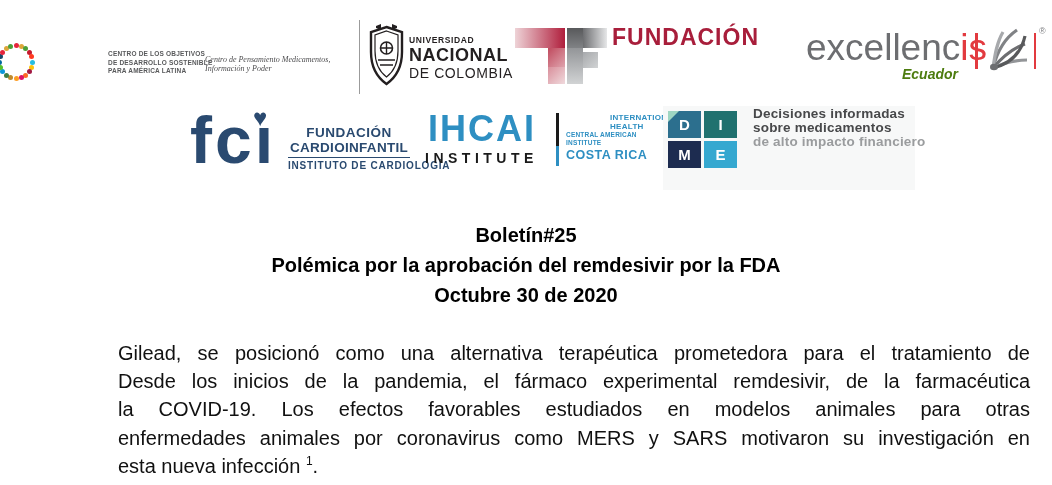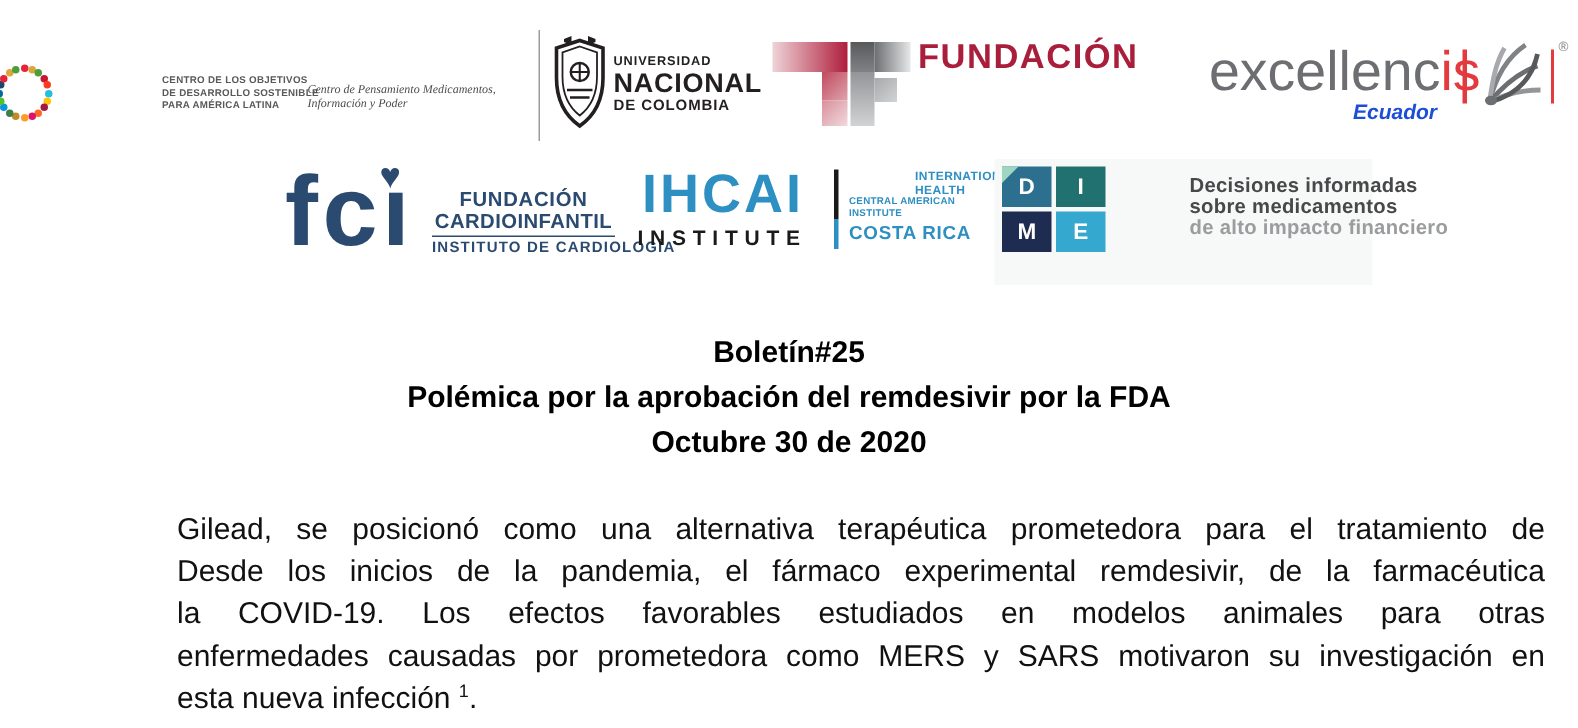--- a/index.html
+++ b/index.html
@@ -16,21 +16,21 @@
   #cods-word { left:30px; top:42px; font-size:31px; letter-spacing:1px; color:#404041; font-weight:600; }
   #cods-tagline { left:108px; top:50px; font-size:6.5px; line-height:8.6px; color:#58595b; letter-spacing:.2px; font-weight:700; }
   #cpmip { left:205px; top:55px; width:150px; font-size:8px; color:#4d4d4f; font-family:"Liberation Serif", serif; font-style:italic; }
   #divider-1 { left:359px; top:20px; width:1px; height:74px; background:#9b9b9b; }
 
   
   #unal-crest { left:368px; top:24px; }
   #unal-text { left:409px; top:35px; color:#231f20; }
   #unal-text .l1 { font-size:8.5px; font-weight:700; letter-spacing:.6px; }
   #unal-text .l2 { font-size:18px; font-weight:800; letter-spacing:.5px; line-height:20px; }
-  #unal-text .l3 { font-size:10px; font-weight:700; letter-spacing:.6px; }
+  #unal-text .l3 { font-size:14px; font-weight:400; letter-spacing:.6px; }
 
   
   #femeba-icon { left:515px; top:24px; width:92px; height:62px; }
   #femeba-icon span { position:absolute; display:block; }
   .fm-r1 { left:0; top:4px; width:50px; height:20px; background:linear-gradient(to right,#eed3d7,#b01e3c); }
   .fm-r2 { left:33px; top:24px; width:17px; height:19px; background:linear-gradient(135deg,#c04a5e,#dfa3ad); }
   .fm-r3 { left:33px; top:43px; width:17px; height:17px; background:linear-gradient(135deg,#d98f9b,#f0dadd); }
   .fm-g1 { left:52px; top:4px; width:16px; height:20px; background:linear-gradient(to bottom,#58595b,#808285); }
   .fm-g2 { left:52px; top:24px; width:16px; height:36px; background:linear-gradient(to bottom,#939598,#d1d3d4); }
   .fm-g3 { left:68px; top:4px; width:24px; height:20px; background:linear-gradient(to right,#6d6e71,#e6e7e8); }
@@ -38,21 +38,21 @@
   #femeba-line1 { left:612px; top:24px; font-size:23px; font-weight:700; letter-spacing:1px; color:#a81e3b; }
   #femeba-line2 { left:637px; top:45px; font-size:33px; font-weight:800; letter-spacing:.5px; color:#77787b; }
 
   
   #excellencis-word { left:806px; top:27px; font-size:37px; color:#6d6e71; }
   #excellencis-word .red { color:#e23a3f; }
   #exc-bar1 { left:975px; top:33px; width:3px; height:36px; background:#e23a3f; }
   #exc-leaf { left:983px; top:26px; }
   #exc-bar2 { left:1034px; top:33px; width:2px; height:36px; background:#e23a3f; }
   #exc-reg { left:1039px; top:26px; font-size:9px; color:#808285; }
-  #exc-country { left:902px; top:66px; font-size:14px; font-style:italic; font-weight:600; color:#1d4ed8; }
+  #exc-country { left:902px; top:66px; font-size:14px; font-style:italic; font-weight:600; color:#4d7c0f; }
 
   
   #fci-mark { left:190px; top:104px; font-size:66px; font-weight:700; letter-spacing:3px; color:#2a4a70; line-height:72px; }
   #fci-heart { left:253px; top:104px; font-size:24px; color:#2a4a70; }
   #fci-text { left:288px; top:125px; width:122px; color:#2a4a70; text-align:center; }
   #fci-text .l1 { font-size:13.5px; font-weight:700; letter-spacing:.5px; }
   #fci-text .l2 { font-size:13.5px; font-weight:700; letter-spacing:.3px; }
   #fci-text .l3 { font-size:10px; font-weight:600; letter-spacing:.8px; border-top:1.5px solid #2a4a70; margin-top:2px; padding-top:2px; white-space:nowrap; }
 
   
@@ -66,21 +66,21 @@
   #ihcai-country { left:566px; top:148px; font-size:12.5px; font-weight:800; letter-spacing:.5px; color:#2e8fc2; }
 
   
   #dime-bg { left:663px; top:106px; width:252px; height:84px; background:#f7f8f8; }
   #dime-grid { left:668px; top:111px; width:69px; height:59px; display:grid;
     grid-template-columns:33px 33px; grid-template-rows:27px 27px; gap:3px; }
   .dime-sq { position:relative; display:flex; align-items:center; justify-content:center;
     color:#ffffff; font-size:15px; font-weight:800; }
   #dime-fold { position:absolute; left:0; top:0; width:0; height:0;
     border-top:11px solid #9fd6c2; border-right:11px solid rgba(255,255,255,0); }
-  #dime-text { left:753px; top:117px;margin-left:40px; }
+  #dime-text { left:753px; top:107px; }
   #dime-text .b { font-size:13.5px; font-weight:800; color:#47484a; line-height:14px; letter-spacing:.2px; }
   #dime-text .g { font-size:13.5px; font-weight:600; color:#9a9c9e; line-height:14px; letter-spacing:.2px; }
 
   
   #title-block { left:0; top:220px; width:1052px; text-align:center; color:#000000;
     font-size:20px; font-weight:700; line-height:30px; }
 
   
   #body-block { left:118px; top:339px; width:912px; font-size:20px; line-height:28.2px; color:#111111; }
   .jline { text-align:justify; text-align-last:justify; white-space:nowrap; }
@@ -213,17 +213,17 @@
   <div class="abs" id="title-block">
     <div>Boletín#25</div>
     <div>Polémica por la aprobación del remdesivir por la FDA</div>
     <div>Octubre 30 de 2020</div>
   </div>
 
   <div class="abs" id="body-block">
     <div class="jline">Gilead, se posicionó como una alternativa terapéutica prometedora para el tratamiento de</div>
     <div class="jline">Desde los inicios de la pandemia, el fármaco experimental remdesivir, de la farmacéutica</div>
     <div class="jline">la COVID-19. Los efectos favorables estudiados en modelos animales para otras</div>
-    <div class="jline">enfermedades causadas por prometedora como MERS y SARS motivaron su investigación en</div>
+    <div class="jline">enfermedades animales por coronavirus como MERS y SARS motivaron su investigación en</div>
     <div class="lastline"><span>esta nueva infección </span><sup>1</sup><span>.</span></div>
   </div>
 
 </div>
 
 </body></html>

